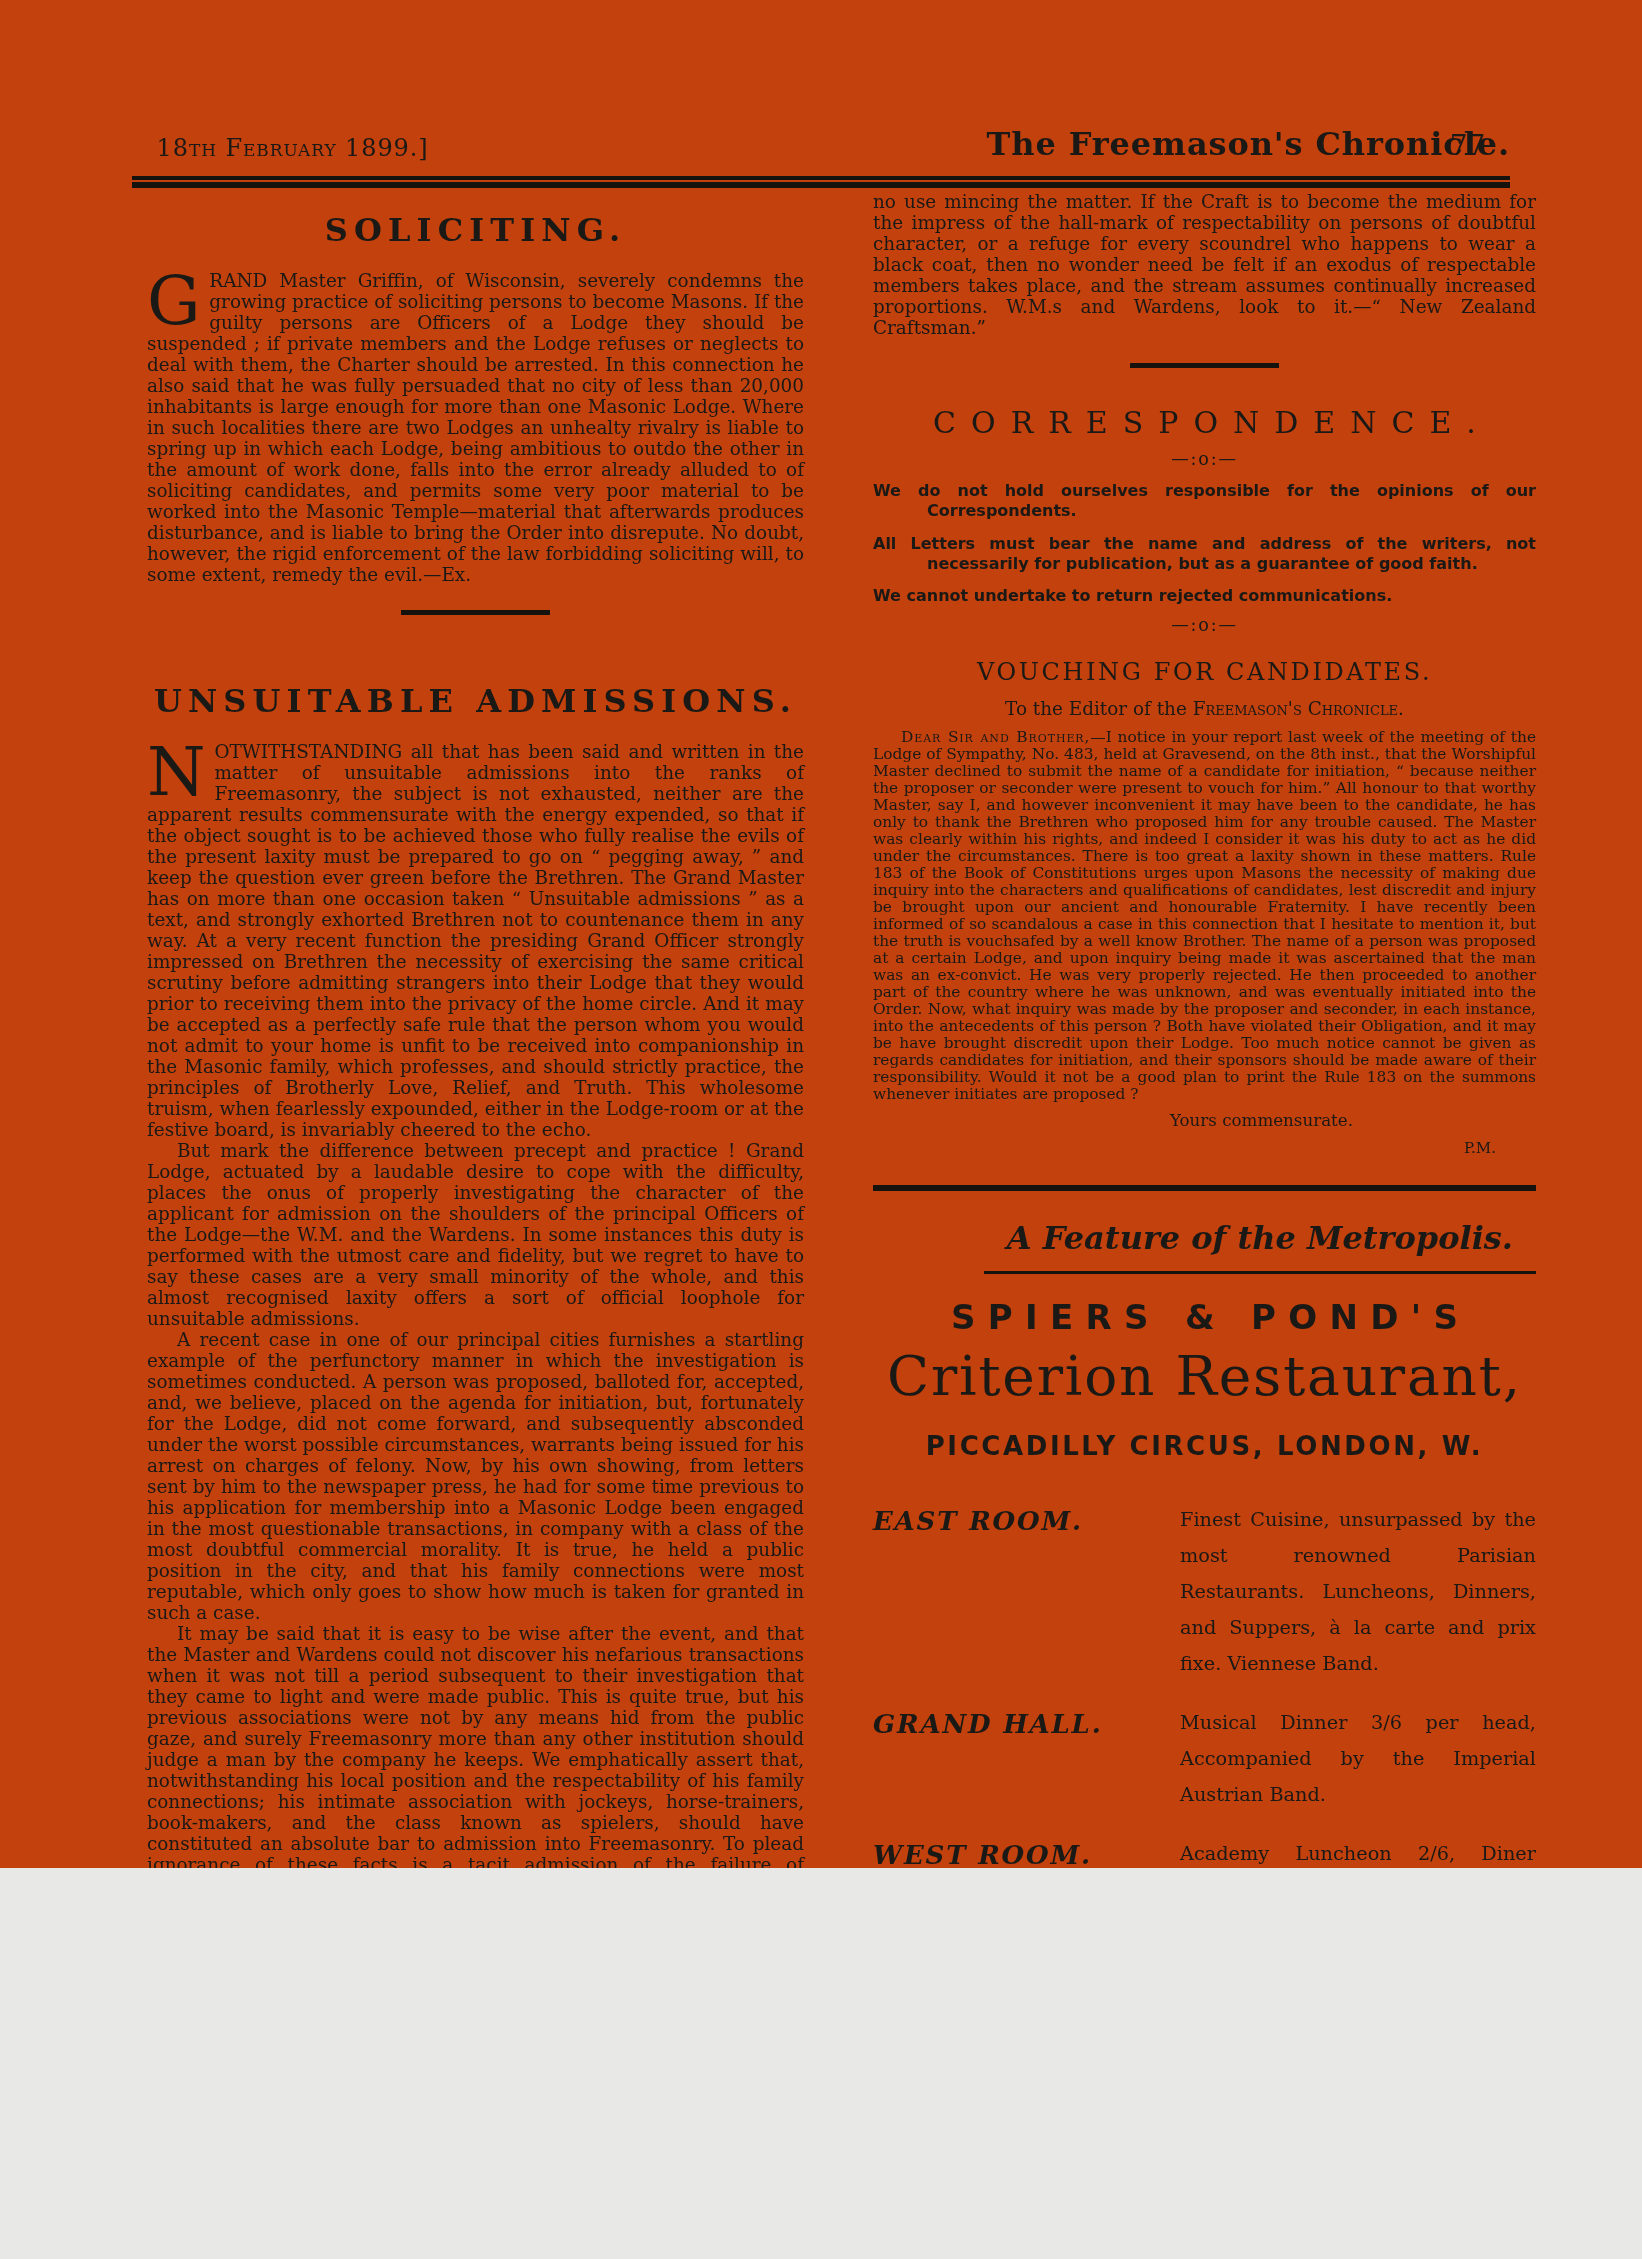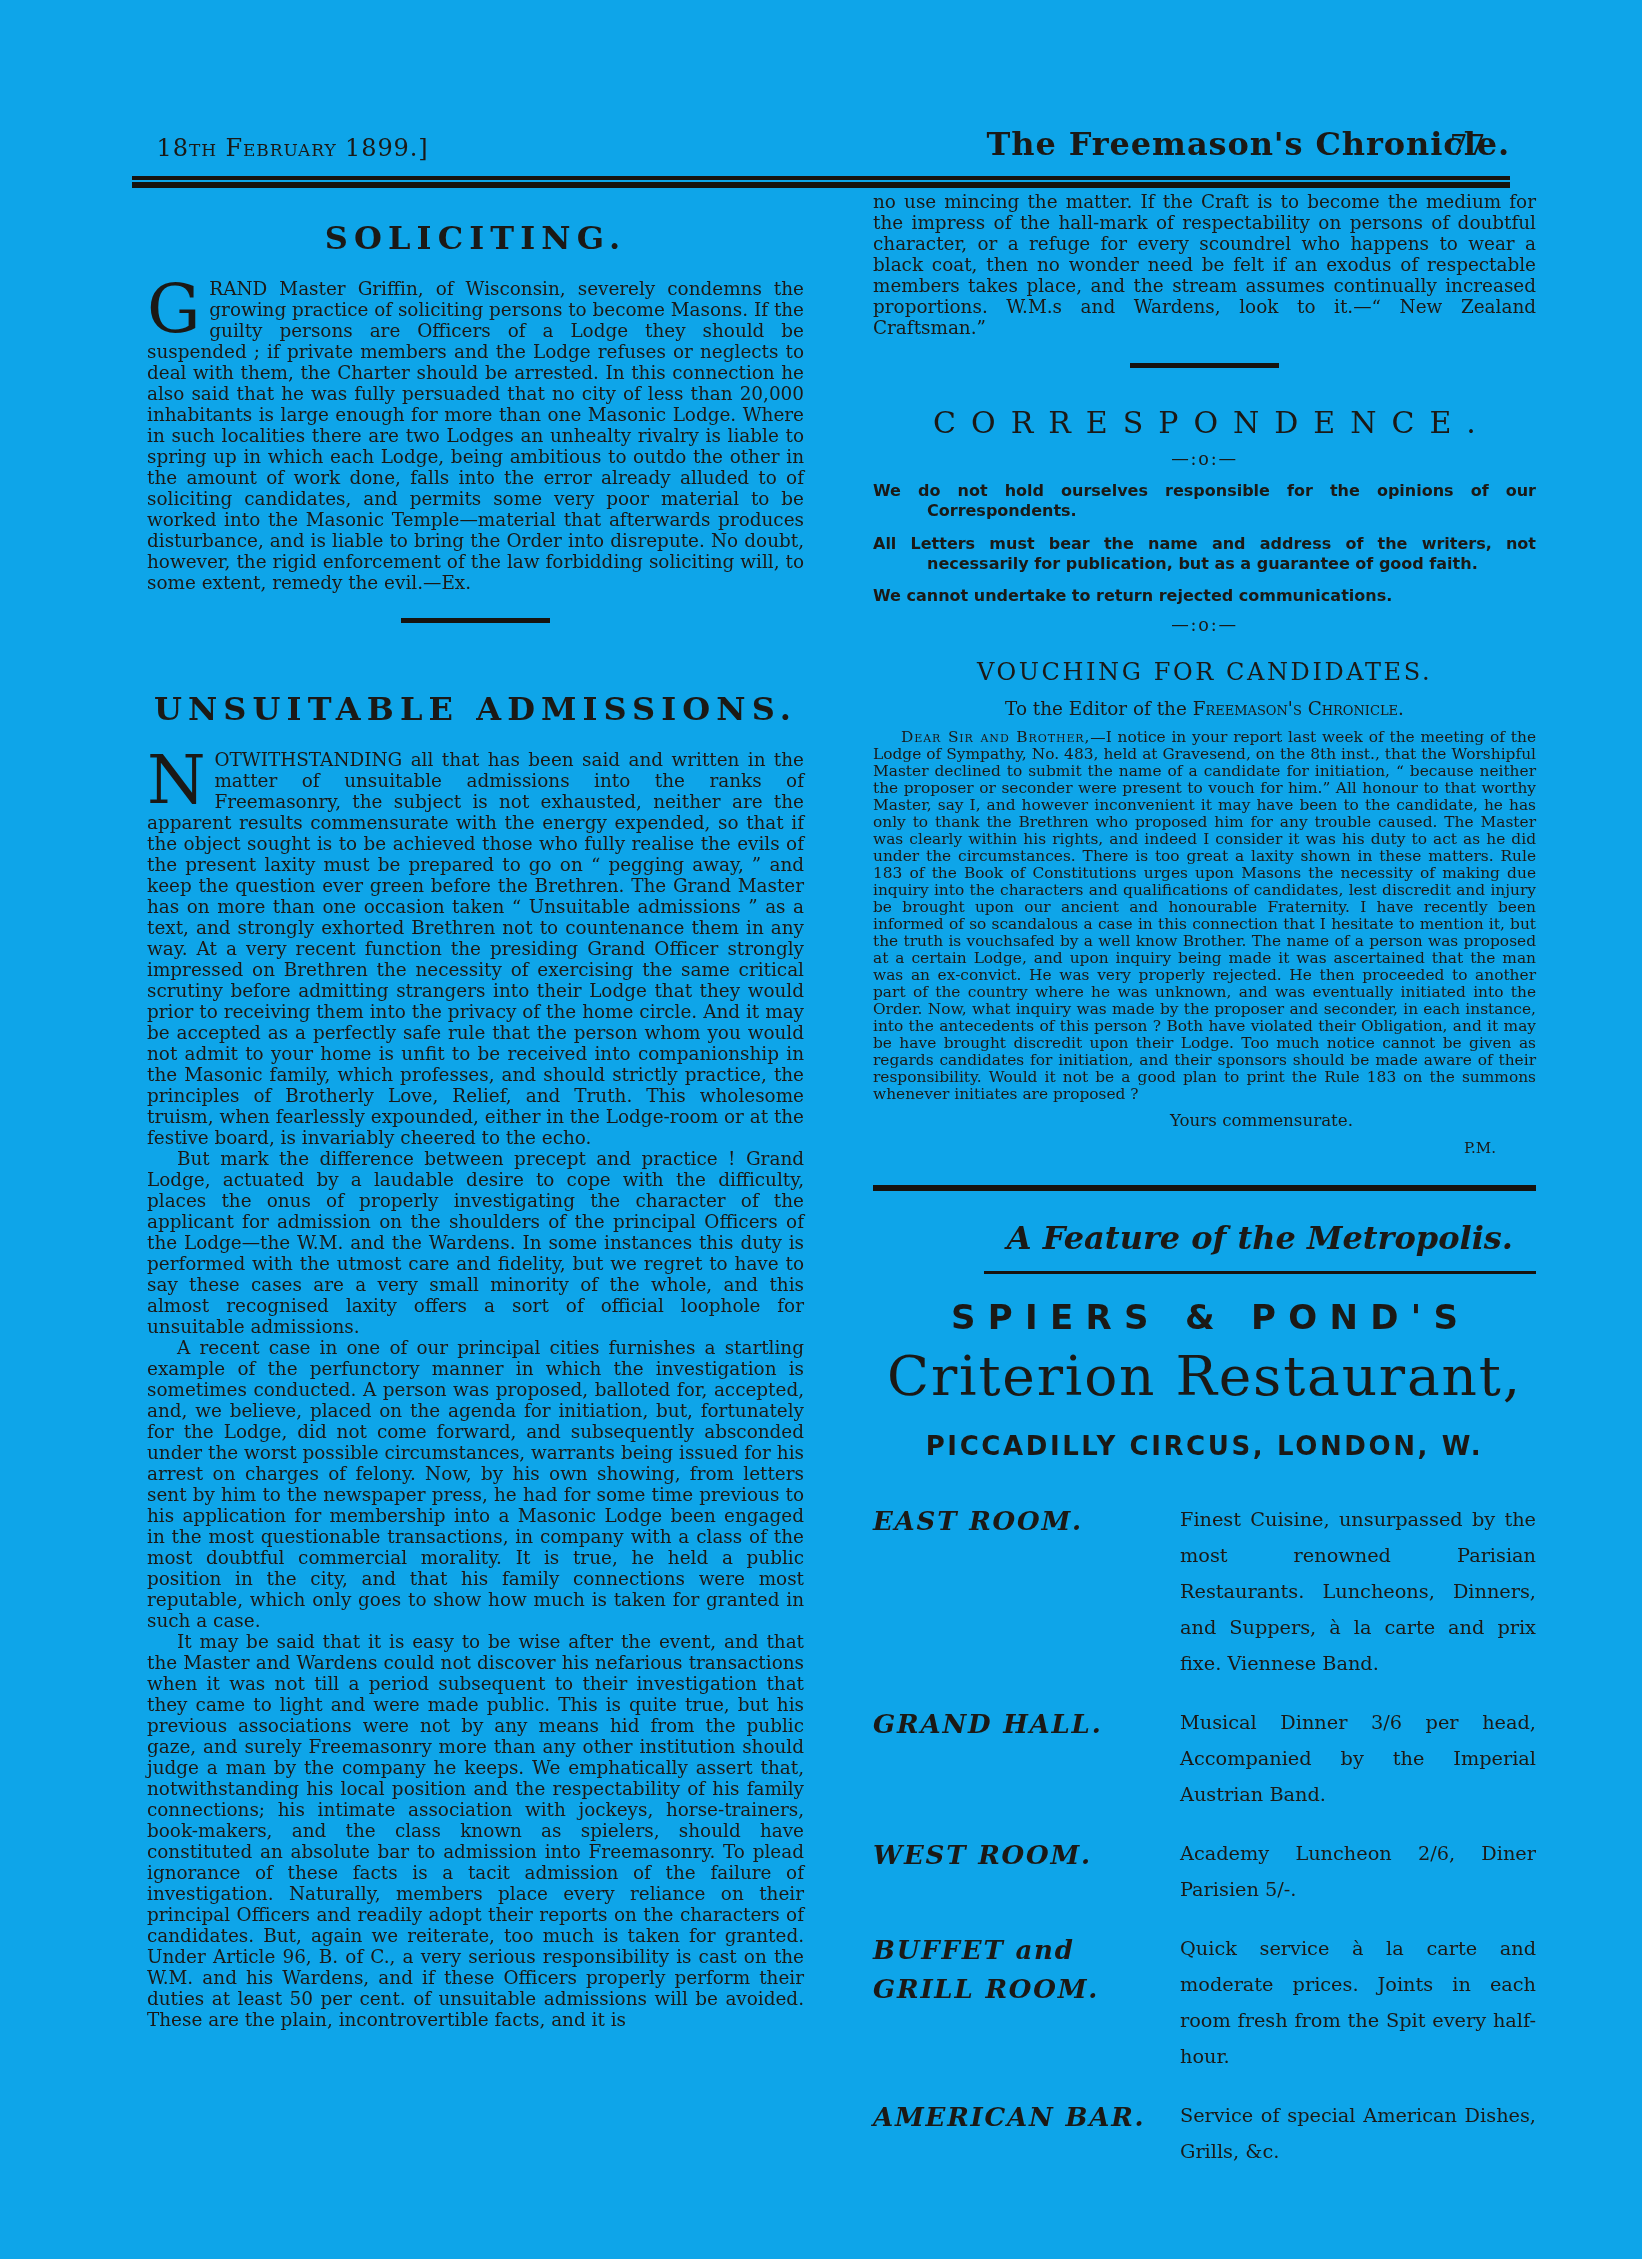--- a/index.html
+++ b/index.html
@@ -1,29 +1,29 @@
 <!DOCTYPE html>
 <html style="font-size:14px"><head>
 <meta charset="utf-8">
 <style>
   html,body{margin:0;padding:0;}
   body{width:1642px;height:2259px;background:#e8e8e6;}
-  .page{position:relative;width:1642px;height:2259px;background:#0ea5e9;overflow:hidden;
+  .page{position:relative;width:1642px;height:1868px;background:#c2410c;overflow:hidden;
         font-family:"DejaVu Serif", serif;color:#1b1916;}
   .sc{font-variant:small-caps;}
   
   .masthead{position:absolute;left:132px;top:125px;width:1378px;height:42px;}
   .mast-date{position:absolute;left:24.6px;top:8.8px;font-size:24px;letter-spacing:0.9px;font-variant:small-caps;}
   .mast-title{position:absolute;left:0;right:0;top:0;text-align:right;font-size:32px;font-weight:bold;letter-spacing:0.9px;}
   .mast-page{position:absolute;right:24.6px;top:3.5px;font-size:28px;}
   .head-rule{position:absolute;left:132px;top:176px;width:1378px;}
   .head-rule .r1{height:3.5px;background:#16130f;}
   .head-rule .r2{height:6.1px;background:#16130f;margin-top:2.6px;}
   
-  .col{position:absolute;top:207px;}
+  .col{position:absolute;top:199px;}
   .col.left{left:147px;width:657px;}
   .col.right{left:873px;width:663px;top:186px;}
   h1.art-title{margin:12.3px 0 0;text-align:center;font-size:32px;font-weight:bold;
                letter-spacing:6.1px;font-family:"DejaVu Serif",serif;}
   p.body{margin:21px 0 0;font-size:18.4px;line-height:21px;text-align:justify;}
   p.body.indent{text-indent:30px;margin-top:0;}
   .dropcap{float:left;font-size:67px;line-height:54px;padding:3.5px 8.8px 0 0;font-weight:400;}
   .divider{width:149px;height:5.3px;background:#16130f;margin:24.6px auto 0;}
   
   p.cont{margin-top:5.3px;}

